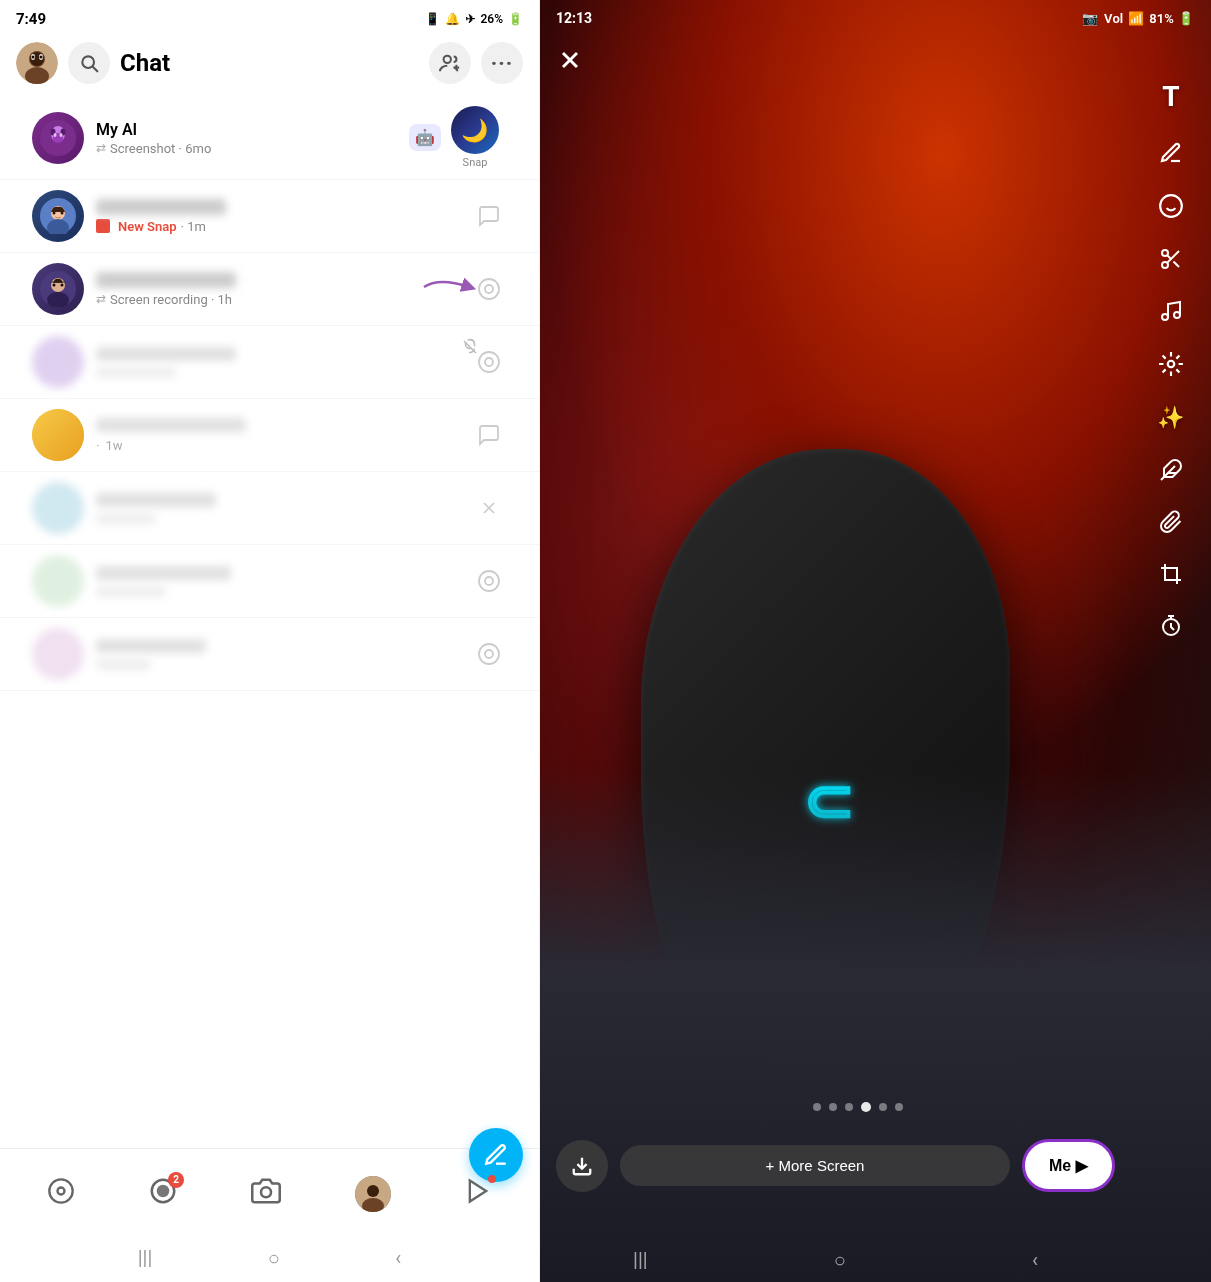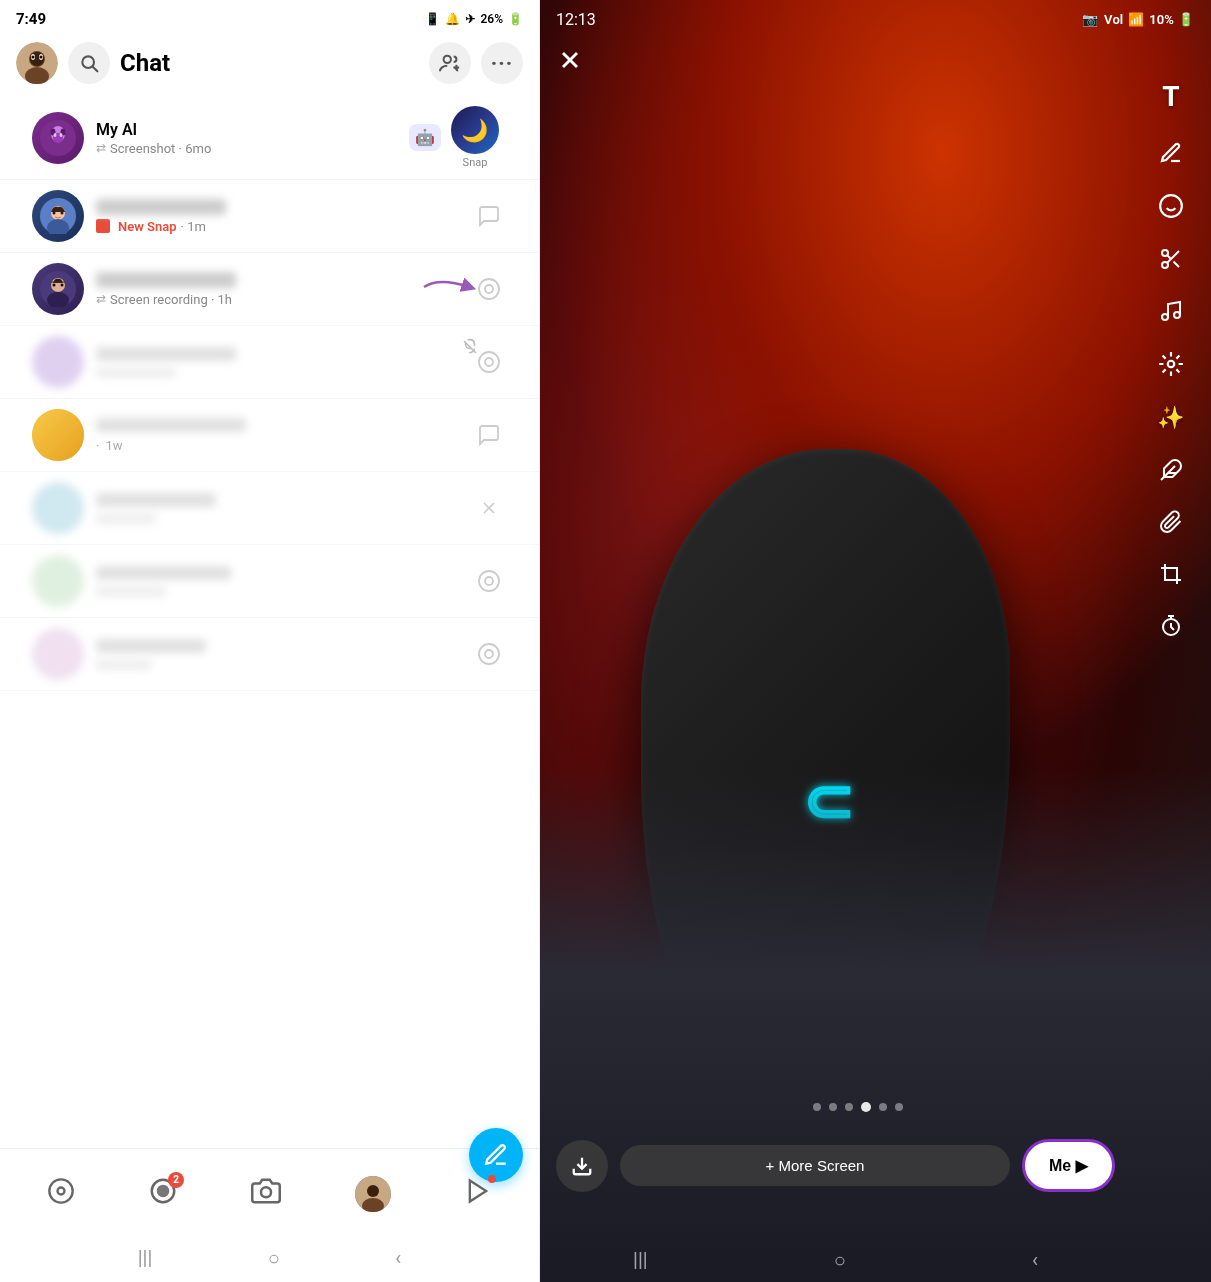--- a/index.html
+++ b/index.html
@@ -775,26 +775,26 @@
     <span>|||</span>
     <span>○</span>
     <span>‹</span>
   </div>
 
 </div>
 
 <div class="right-panel">
 
   <div class="status-bar-right">
-    <span style="font-size:16px;font-weight:400;">12:13</span>
+    <span style="font-size:14px;font-weight:700;">12:13</span>
     <div style="display:flex;gap:5px;align-items:center;">
       <span>📷</span>
       <span>Vоl</span>
       <span>📶</span>
-      <span>10%</span>
+      <span>81%</span>
       <span>🔋</span>
     </div>
   </div>
 
   <div class="snap-image">
     <div class="red-bg-element"></div>
 
     <div class="mouse-body">
 
       <div style="position:absolute;top:30%;left:25%;width:60%;height:50%;display:flex;align-items:center;justify-content:center;">

